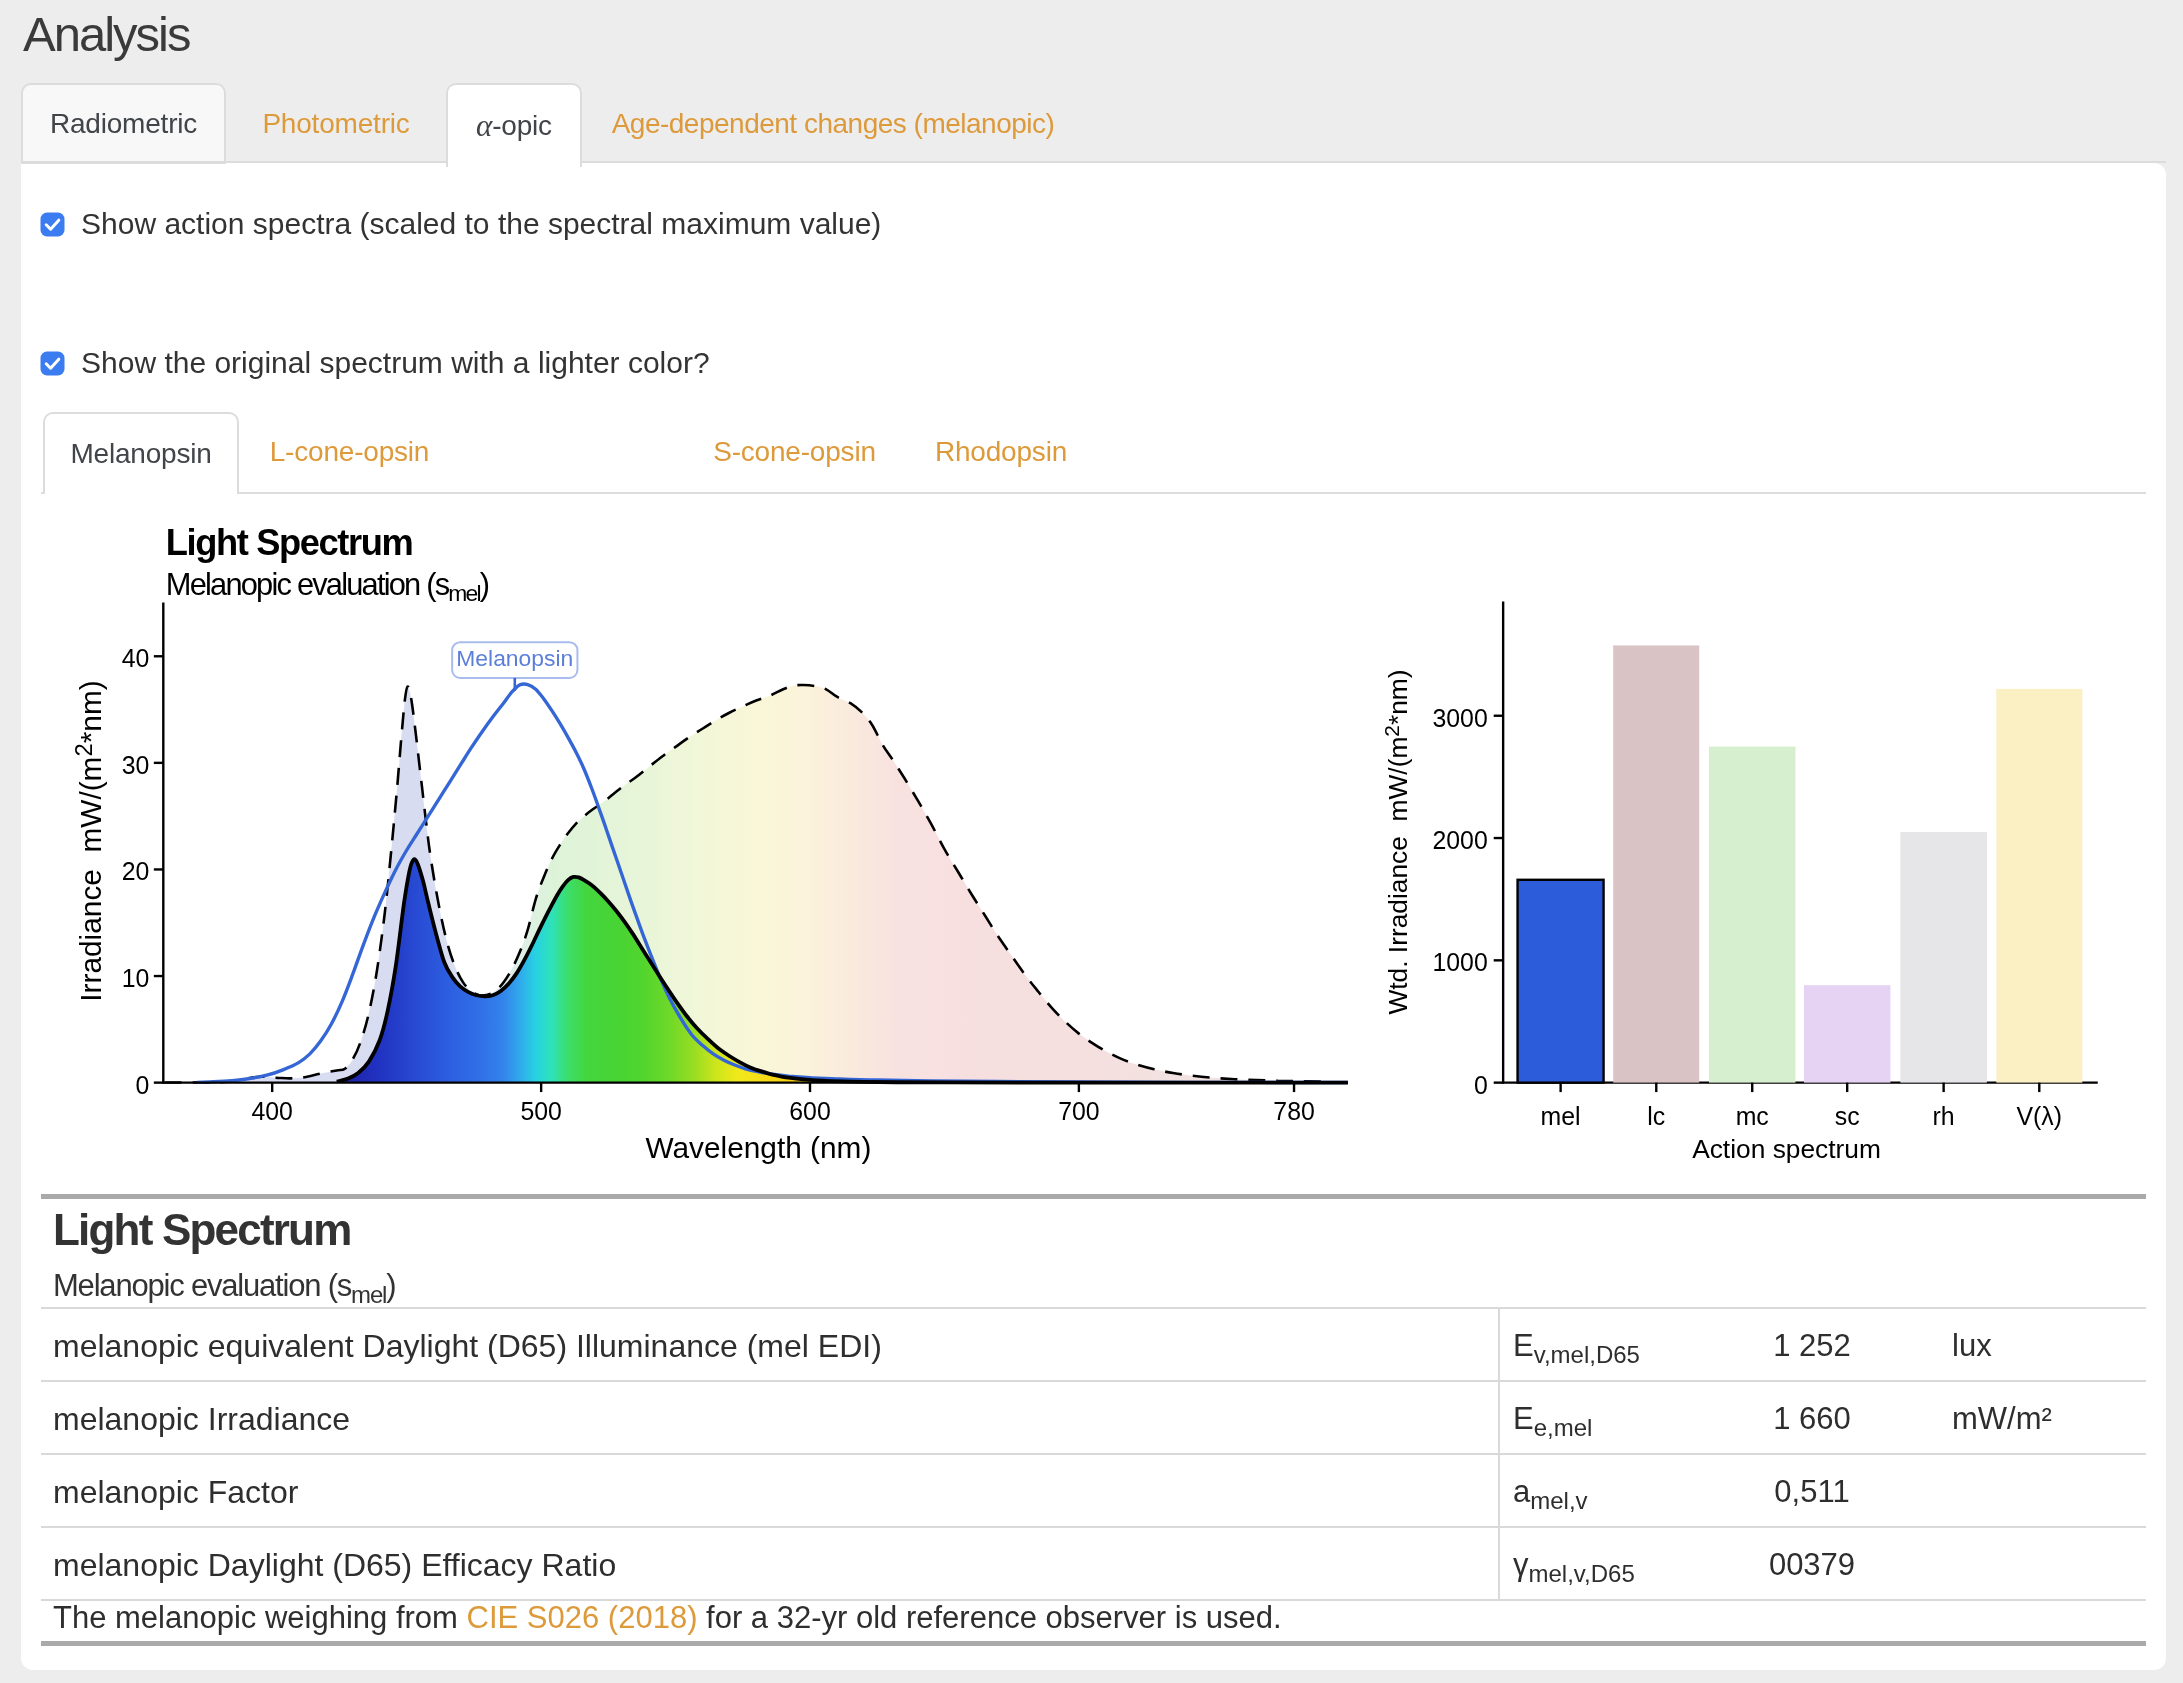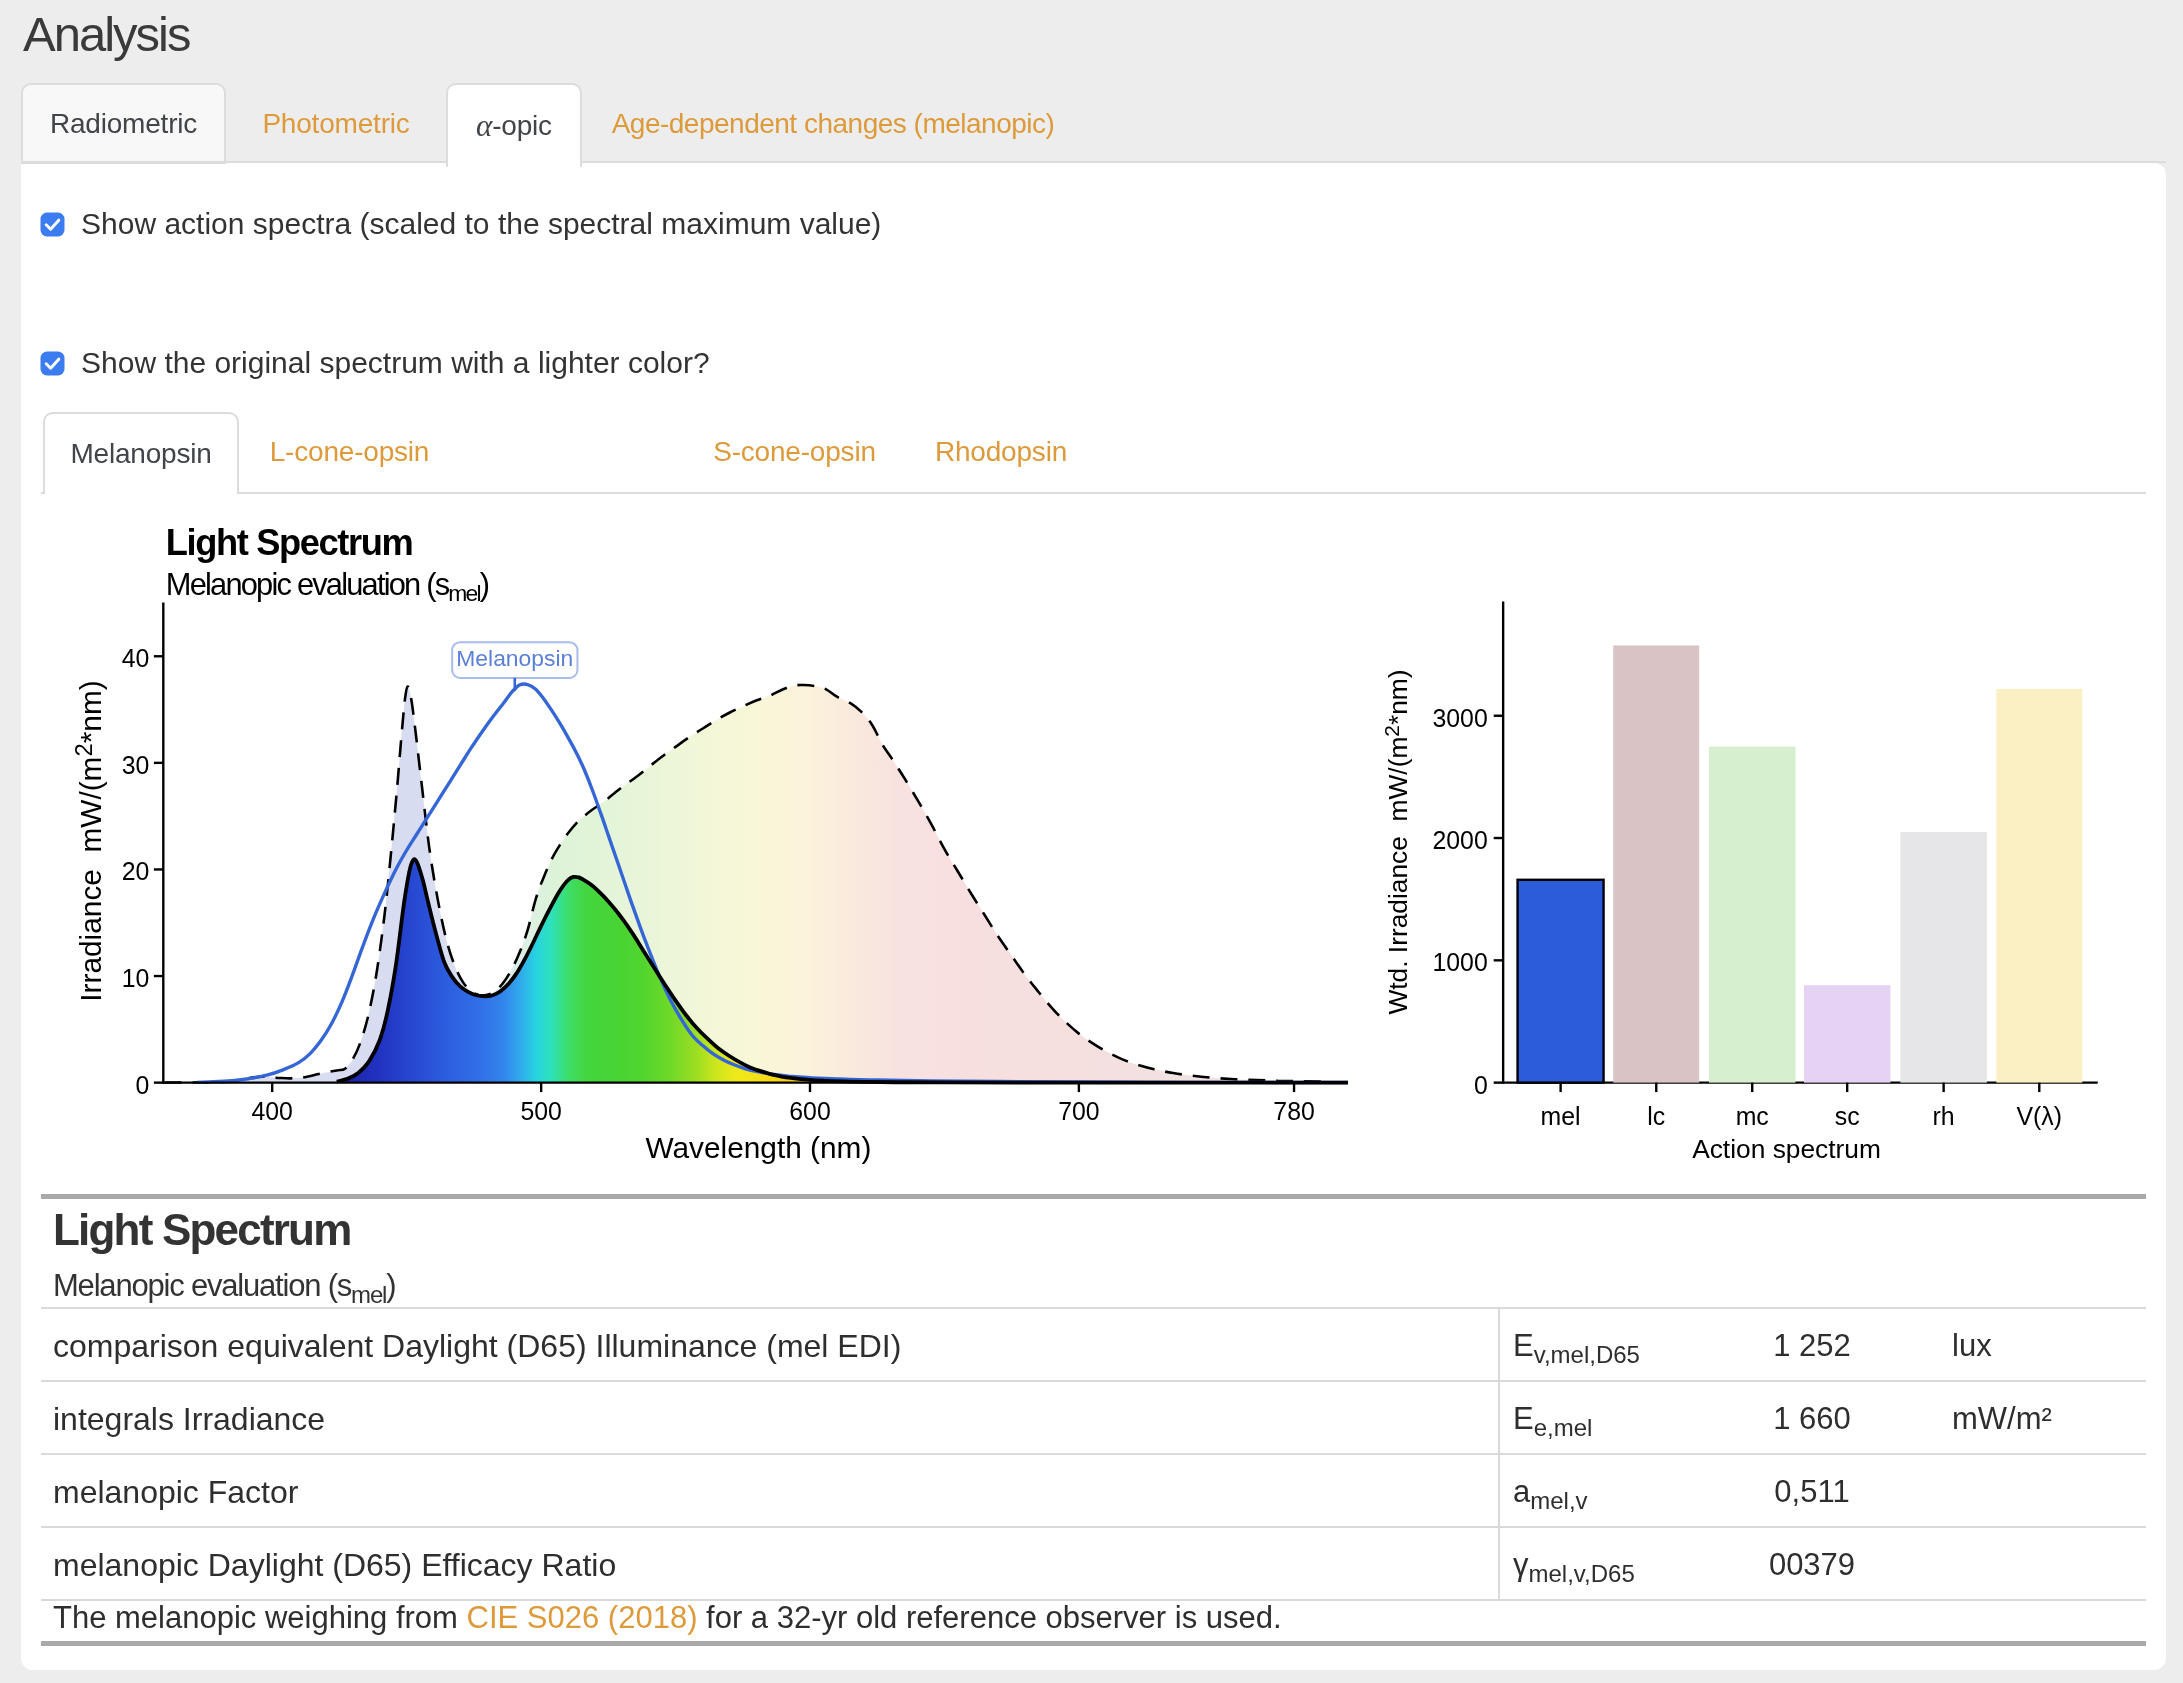--- a/index.html
+++ b/index.html
@@ -176,26 +176,26 @@
       <text x="1495.5" y="853.0" class="tl" text-anchor="end">2000</text>
       <line x1="1501.5" y1="719.0" x2="1511" y2="719.0" class="ax"></line>
       <text x="1495.5" y="730.0" class="tl" text-anchor="end">3000</text>
 <text transform="translate(1414,846) rotate(-90)" class="at2" text-anchor="middle">Wtd. Irradiance&nbsp;&nbsp;mW/(m<tspan font-size="21" dy="-8">2</tspan><tspan dy="8">*nm)</tspan></text>
 <text x="1796" y="1163.5" class="at2" text-anchor="middle">Action spectrum</text>
 </svg>
 <div class="divider" style="top:1194px"></div>
 <div id="h3">Light Spectrum</div>
 <div id="h3sub">Melanopic evaluation (s<span class="sub">mel</span>)</div>
 <div class="rline" style="top:1307px"></div>
-    <div class="rlab" style="top:1328px">comparison equivalent Daylight (D65) Illuminance (mel EDI)</div>
+    <div class="rlab" style="top:1328px">melanopic equivalent Daylight (D65) Illuminance (mel EDI)</div>
     <div class="rsym" style="top:1328px">E<span class="sub">v,mel,D65</span></div>
     <div class="rval" style="top:1328px">1 252</div>
     <div class="runit" style="top:1328px">lux</div>
     <div class="rline" style="top:1380px"></div>
-    <div class="rlab" style="top:1401px">integrals Irradiance</div>
+    <div class="rlab" style="top:1401px">melanopic Irradiance</div>
     <div class="rsym" style="top:1401px">E<span class="sub">e,mel</span></div>
     <div class="rval" style="top:1401px">1 660</div>
     <div class="runit" style="top:1401px">mW/m²</div>
     <div class="rline" style="top:1453px"></div>
     <div class="rlab" style="top:1474px">melanopic Factor</div>
     <div class="rsym" style="top:1474px">a<span class="sub">mel,v</span></div>
     <div class="rval" style="top:1474px">0,511</div>
     <div class="rline" style="top:1526px"></div>
     <div class="rlab" style="top:1547px">melanopic Daylight (D65) Efficacy Ratio</div>
     <div class="rsym" style="top:1547px">γ<span class="sub">mel,v,D65</span></div>

